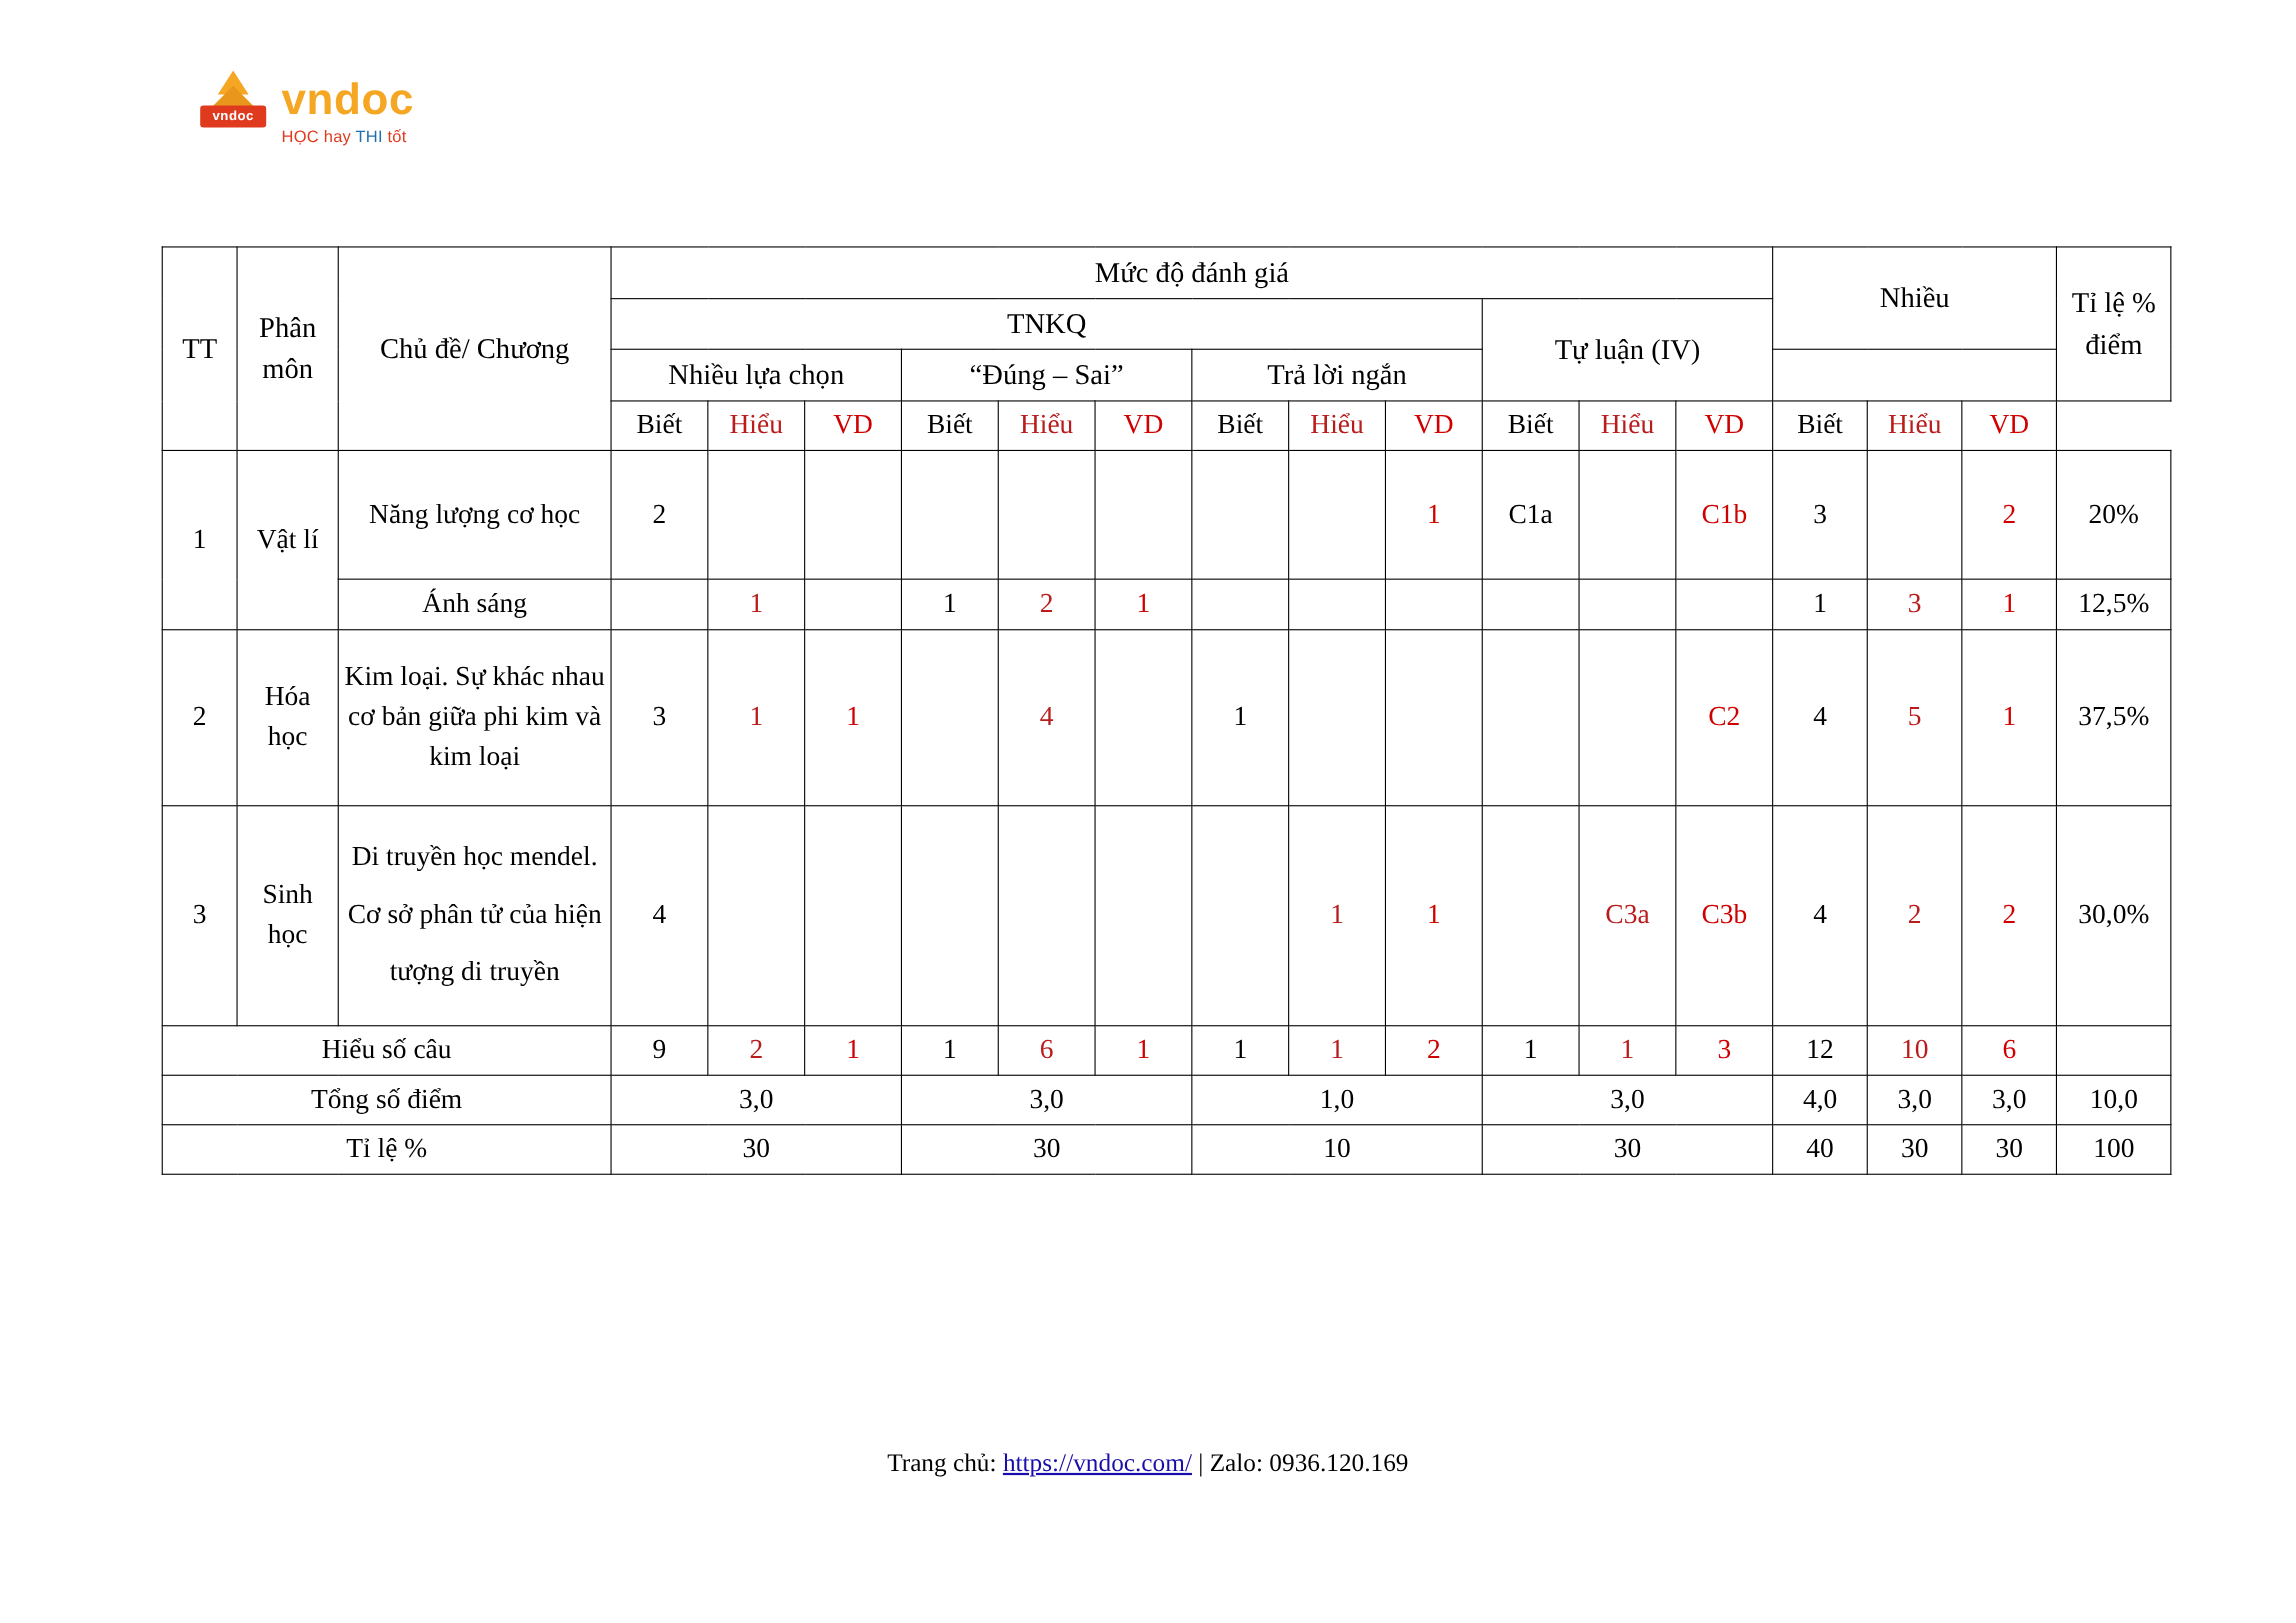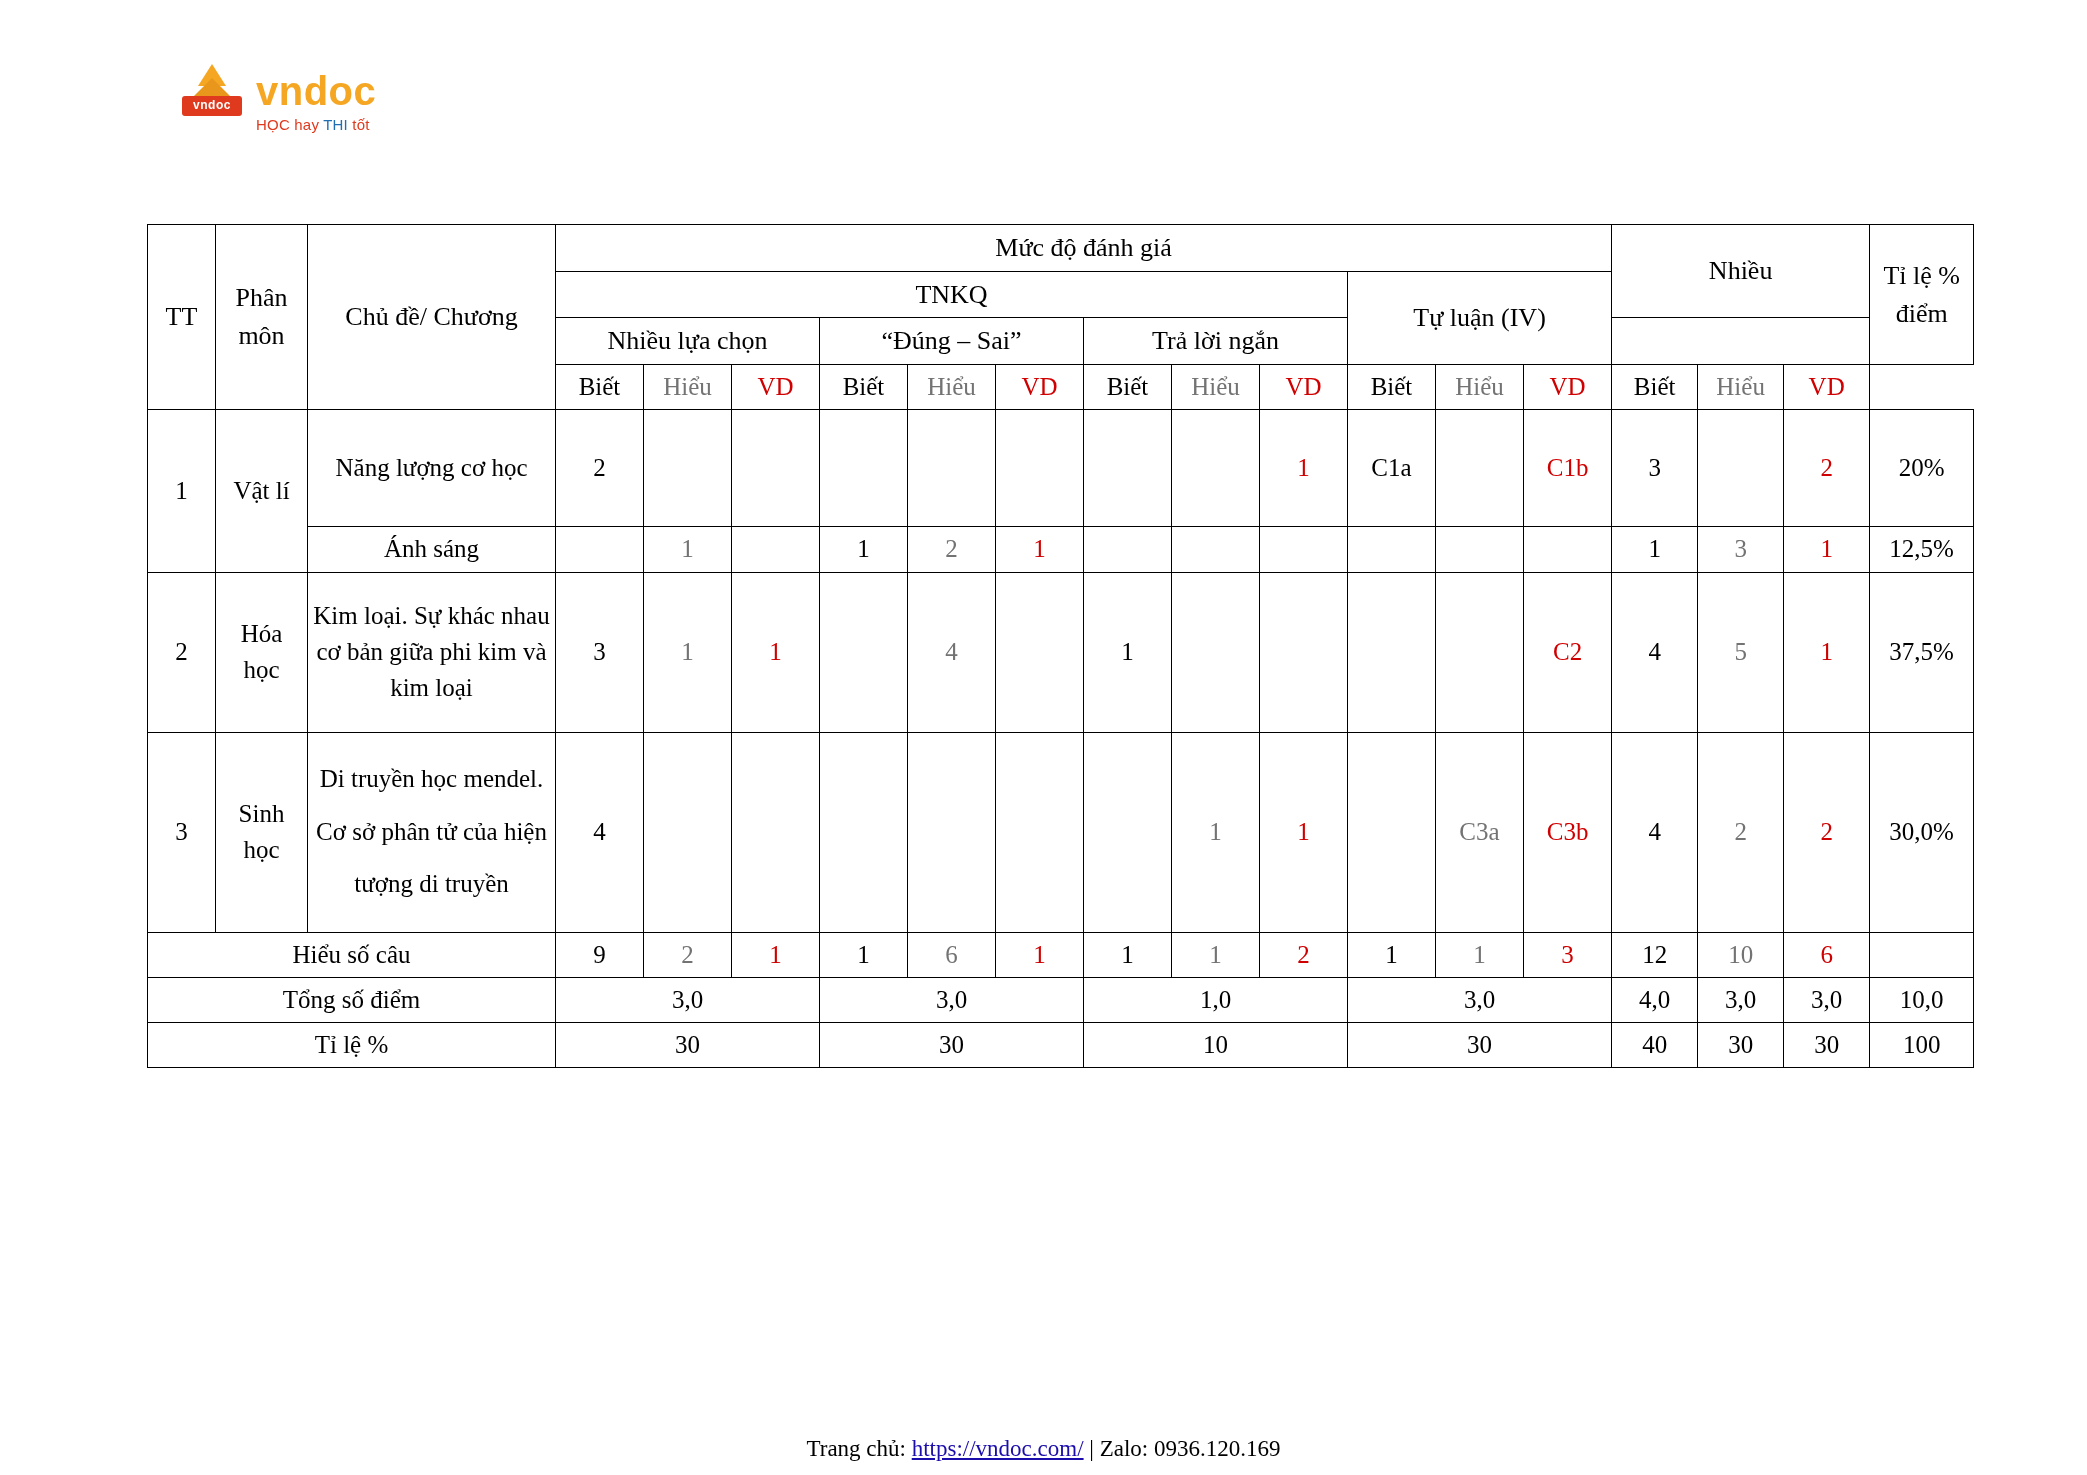--- a/index.html
+++ b/index.html
@@ -109,21 +109,21 @@
   }
   table.matrix td, table.matrix th {
     border: 1.5px solid #000000;
     text-align: center;
     vertical-align: middle;
     padding: 4px 4px;
     font-weight: normal;
     line-height: 1.45;
   }
   .b { font-weight: bold; }
-  .blue { color: #737373; }
+  .blue { color: #b91c1c; }
   .red  { color: #d00000; }
   .topic {
     text-align: center;
     padding: 10px 14px;
     line-height: 1.7;
   }
   .row-tall td { height: 108px; }
   .hdr-big { font-weight: bold; font-size: 26px; }
 
   
@@ -131,21 +131,21 @@
   col.c-mon     { width: 92px; }
   col.c-topic   { width: 248px; }
   col.c-n       { width: 88px; }
   col.c-tong    { width: 86px; }
   col.c-ti      { width: 104px; }
 
   
   .footer {
     position: absolute;
     left: 0;
-    top: 1436px;
+    top: 1317px;
     width: 100%;
     text-align: center;
     font-size: 23px;
   }
   .footer a {
     color: #1a0dab;
     text-decoration: underline;
   }
 </style>
 </head>

